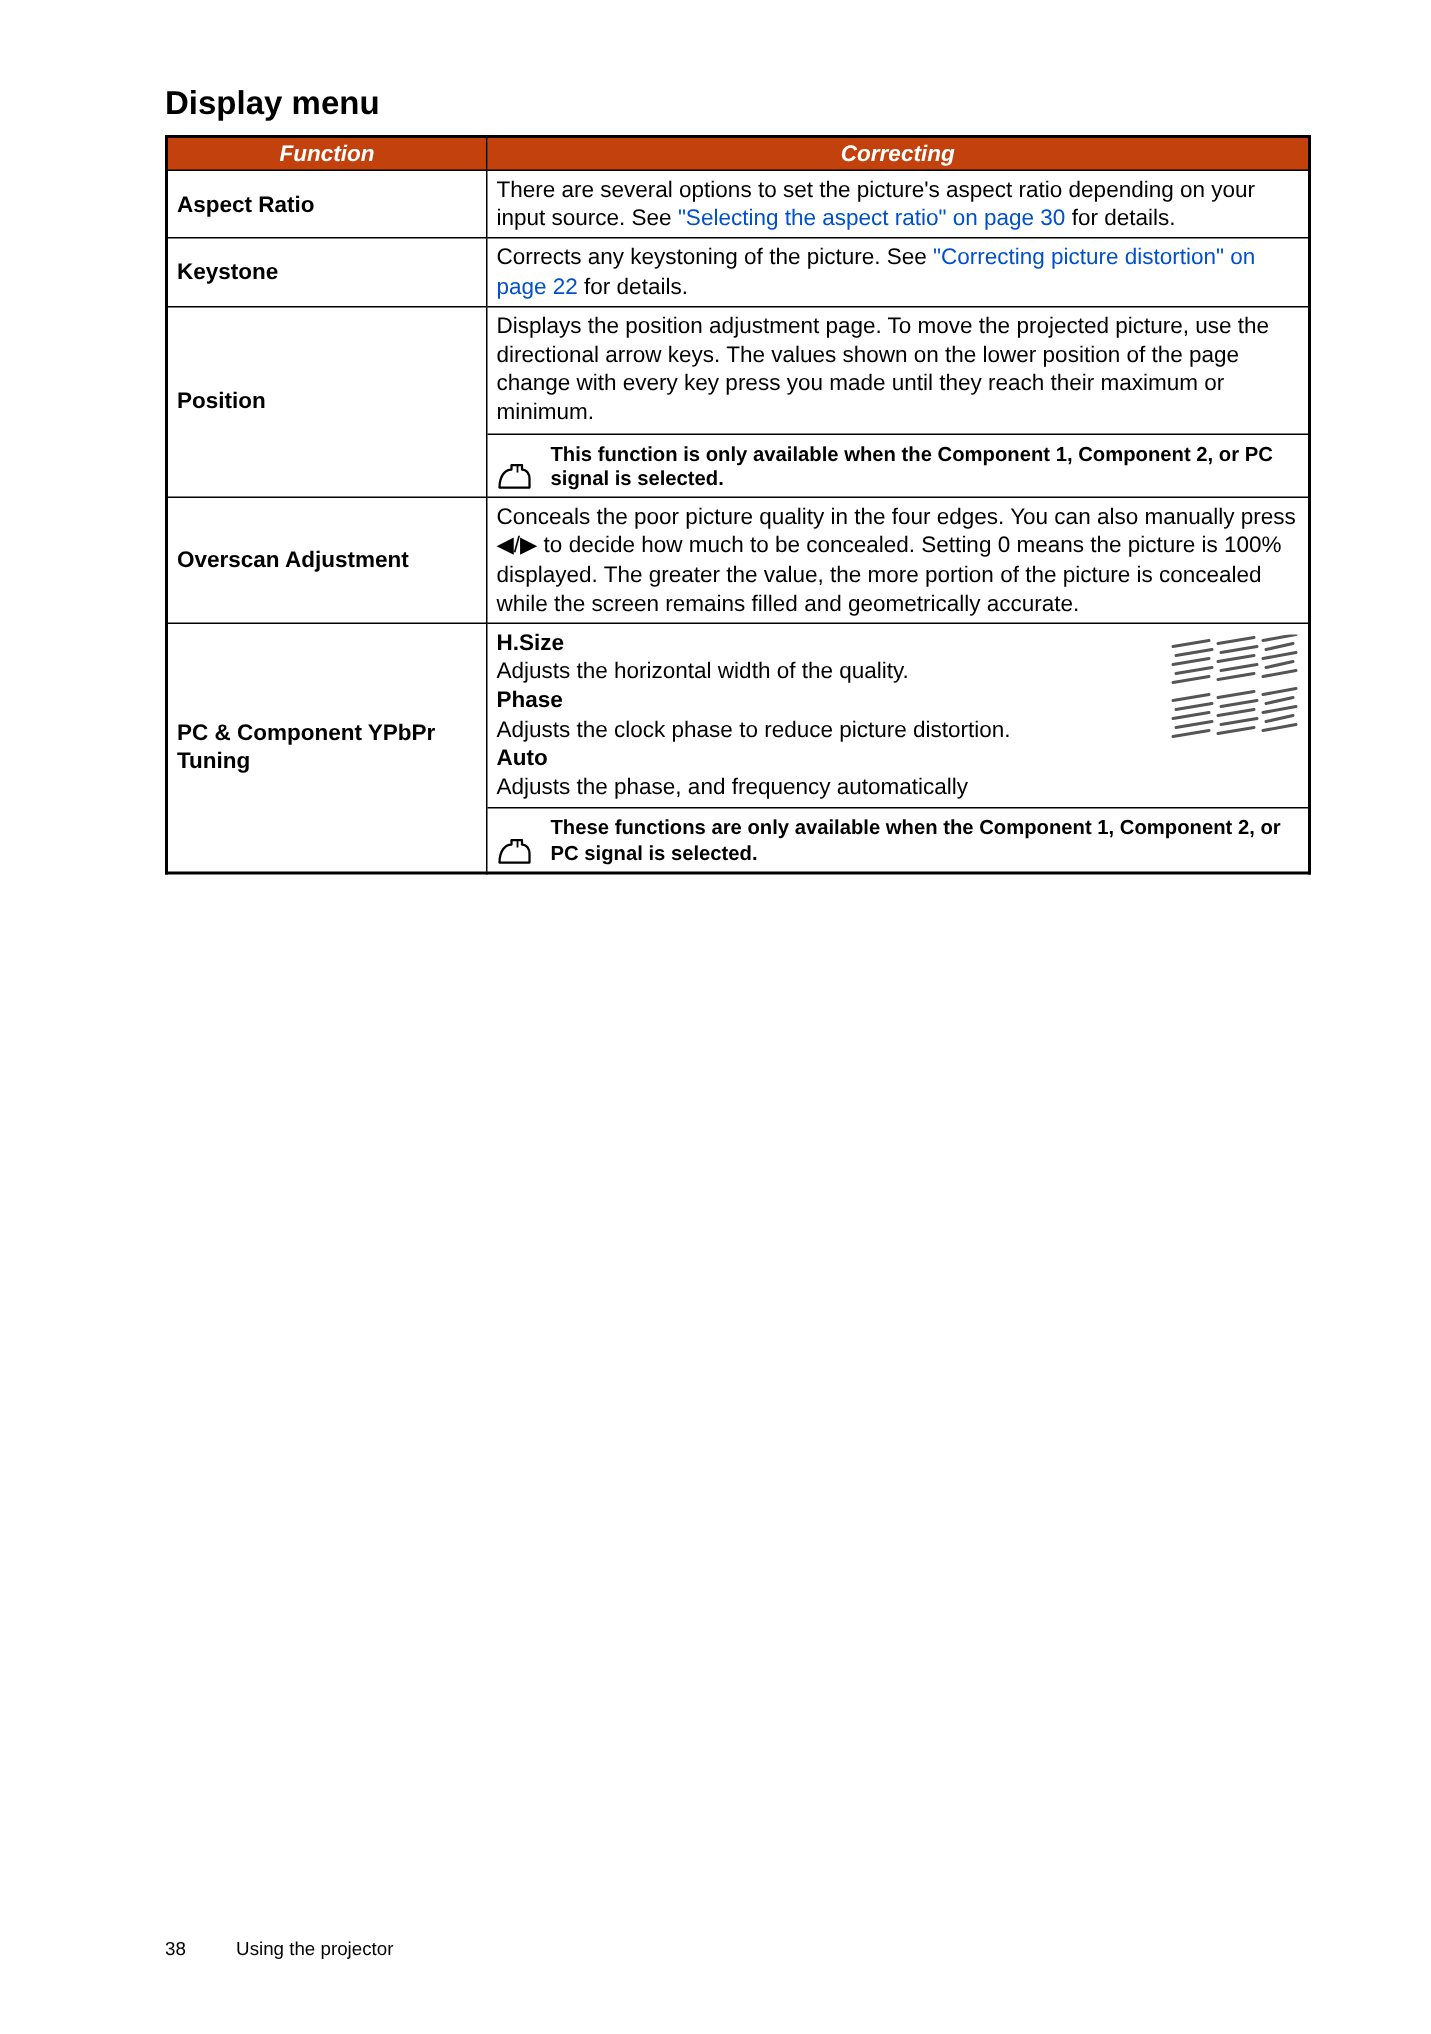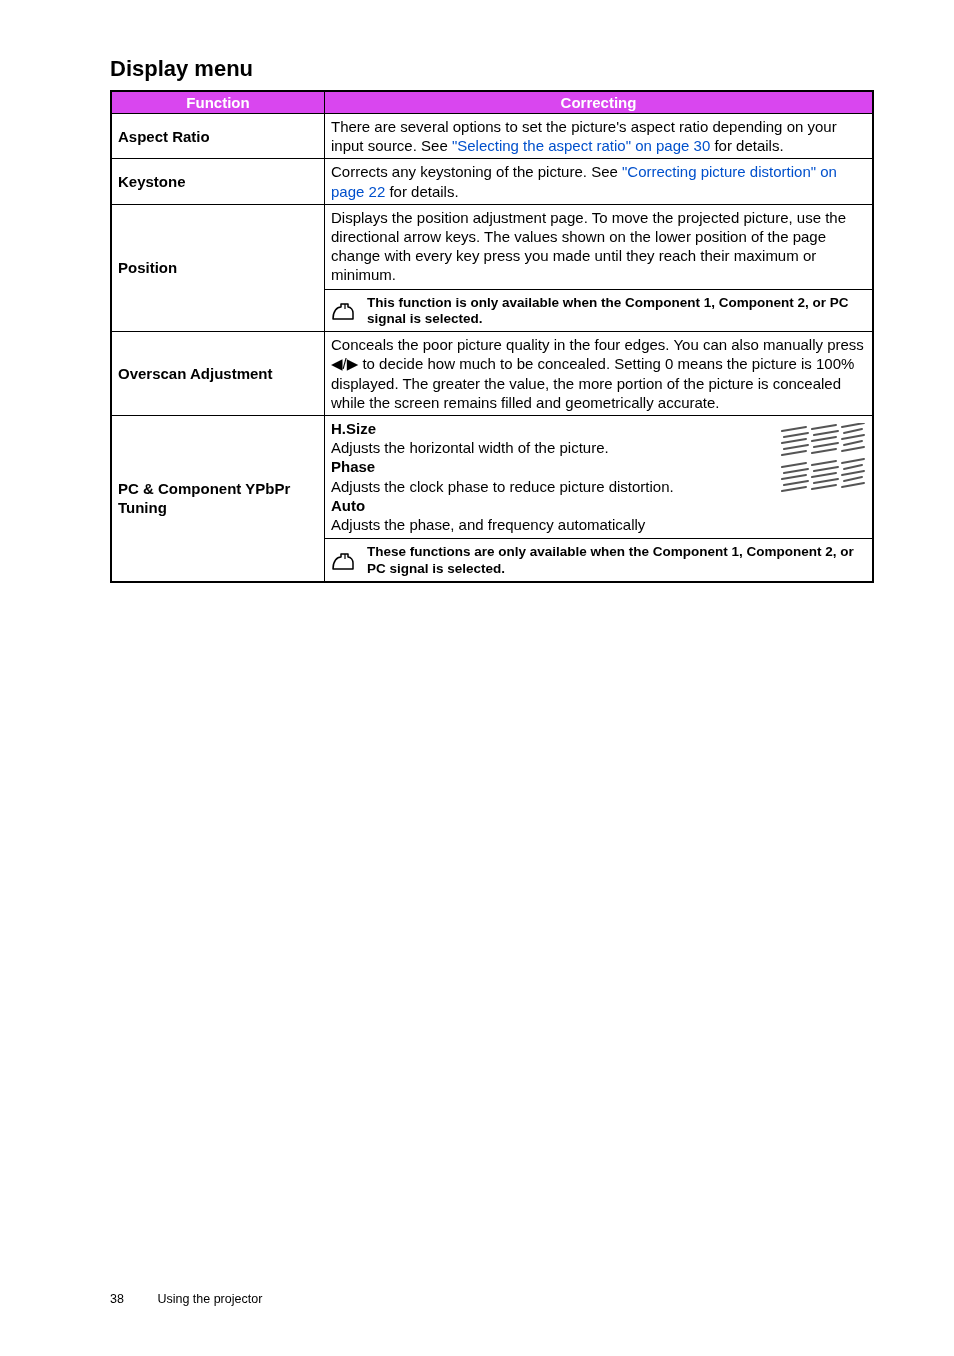--- a/index.html
+++ b/index.html
@@ -21,44 +21,45 @@
     font-size: 22px;
     font-weight: bold;
     margin: 0 0 8px 0;
   }
   table.menu-table {
     border-collapse: collapse;
     width: 100%;
     border: 2px solid #000;
   }
   table.menu-table th {
-    background: #d946ef;
+    background: #c2410c;
     color: #fff;
     font-weight: bold;
     font-size: 15px;
     padding: 2px 6px;
     border: 1px solid #000;
     text-align: center;
+    font-style: italic;
   }
   table.menu-table td {
     border: 1px solid #000;
     padding: 3px 6px 3px 6px;
     vertical-align: top;
     font-size: 15px;
     line-height: 1.28;
   }
   table.menu-table td.fn {
     width: 200px;
     font-weight: bold;
     vertical-align: middle;
   }
   .link { color: #0050cc; }
   .note-row {
     display: flex;
-    align-items: center;
+    align-items: flex-end;
     gap: 10px;
     padding-top: 2px;
   }
   .note-icon {
     flex: 0 0 auto;
     margin-top: 2px;
   }
   .note-text {
     font-weight: bold;
     font-size: 13.5px;
@@ -138,21 +139,21 @@
         <td>Conceals the poor picture quality in the four edges. You can also manually press ◀/▶ to decide how much to be concealed. Setting 0 means the picture is 100% displayed. The greater the value, the more portion of the picture is concealed while the screen remains filled and geometrically accurate.</td>
       </tr>
 
 
       <tr>
         <td class="fn">PC &amp; Component YPbPr Tuning</td>
         <td>
           <div class="desc-with-img">
             <div class="txt">
               <div class="sub-bold">H.Size</div>
-              <div>Adjusts the horizontal width of the picture.</div>
+              <div>Adjusts the horizontal width of the quality.</div>
               <div class="sub-bold">Phase</div>
               <div>Adjusts the clock phase to reduce picture distortion.</div>
               <div class="sub-bold">Auto</div>
               <div>Adjusts the phase, and frequency automatically</div>
             </div>
             <svg class="phase-icon" width="88" height="70" viewBox="0 0 88 70">
               <g stroke="#555" stroke-width="2" fill="none" stroke-linecap="round">
                 <path d="M4 8 L28 4"></path>
                   <path d="M6 14 L30 10"></path>
                   <path d="M4 20 L28 16"></path>

